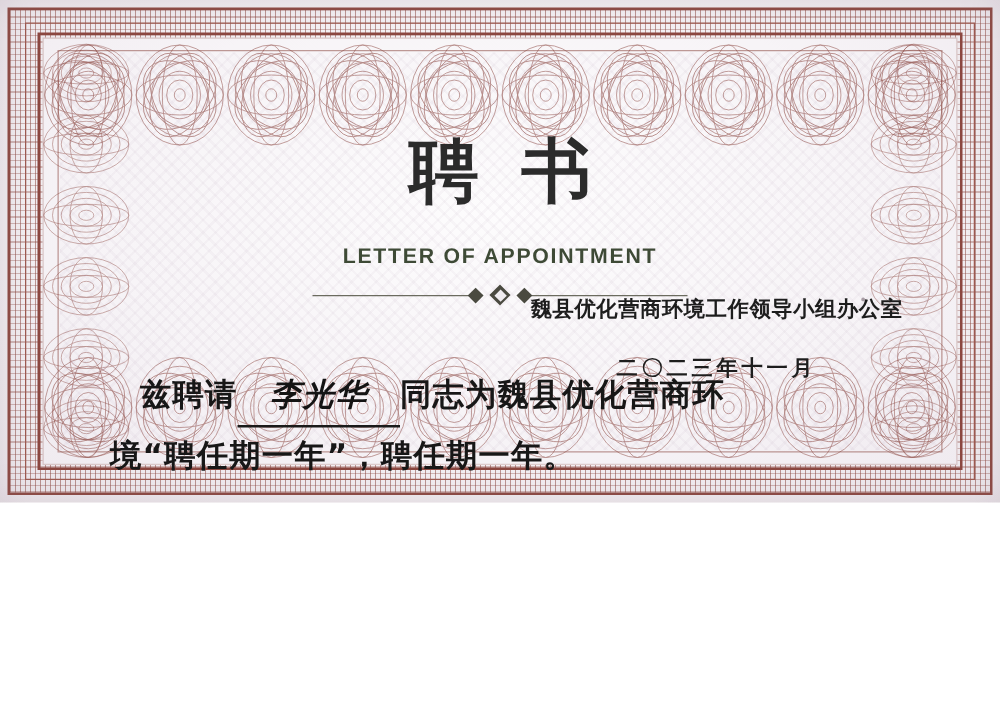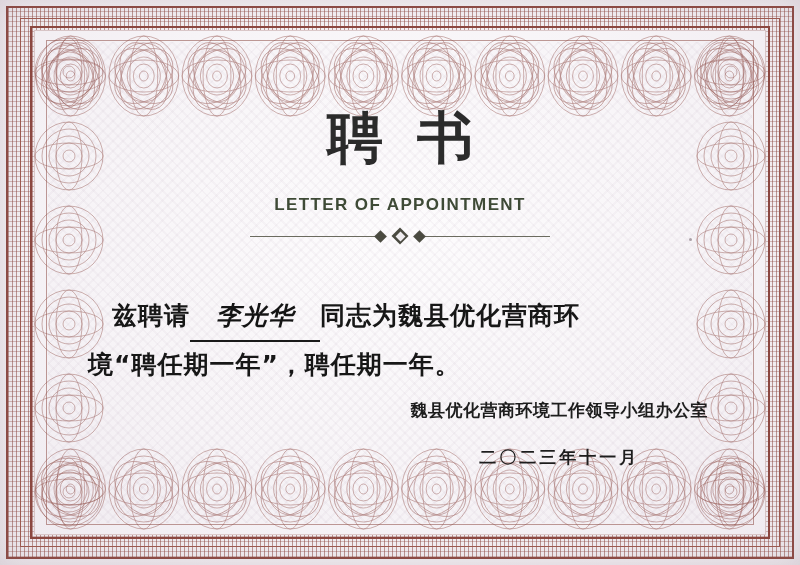--- a/index.html
+++ b/index.html
@@ -10,21 +10,21 @@
   body {
     width: 800px;
     height: 565px;
     overflow: hidden;
     font-family: "Liberation Sans", sans-serif;
   }
 
   #certificate {
     position: relative;
     width: 800px;
-    height: 565px;
+    height: 402px;
     background: #f3eff2;
     overflow: hidden;
   }
 
   
   .paper {
     position: absolute;
     inset: 0;
     background:
       radial-gradient(ellipse at 50% 45%, #fbf9fb 0%, #f4f0f3 55%, #ebe5ea 100%);
@@ -183,21 +183,21 @@
     font-family: "DejaVu Serif", "Liberation Serif", serif;
     font-style: italic;
     font-weight: bold;
     font-size: 25px;
     padding: 0 6px 1px 6px;
     color: #141414;
   }
 
   .signature {
     position: absolute;
-    right: 22px;
+    right: 8px;
     bottom: 48px;
     text-align: center;
     font-family: "DejaVu Sans", "Liberation Sans", sans-serif;
     color: #1d1d1d;
   }
   .org {
     font-size: 17px;
     font-weight: bold;
     letter-spacing: 0.5px;
   }

